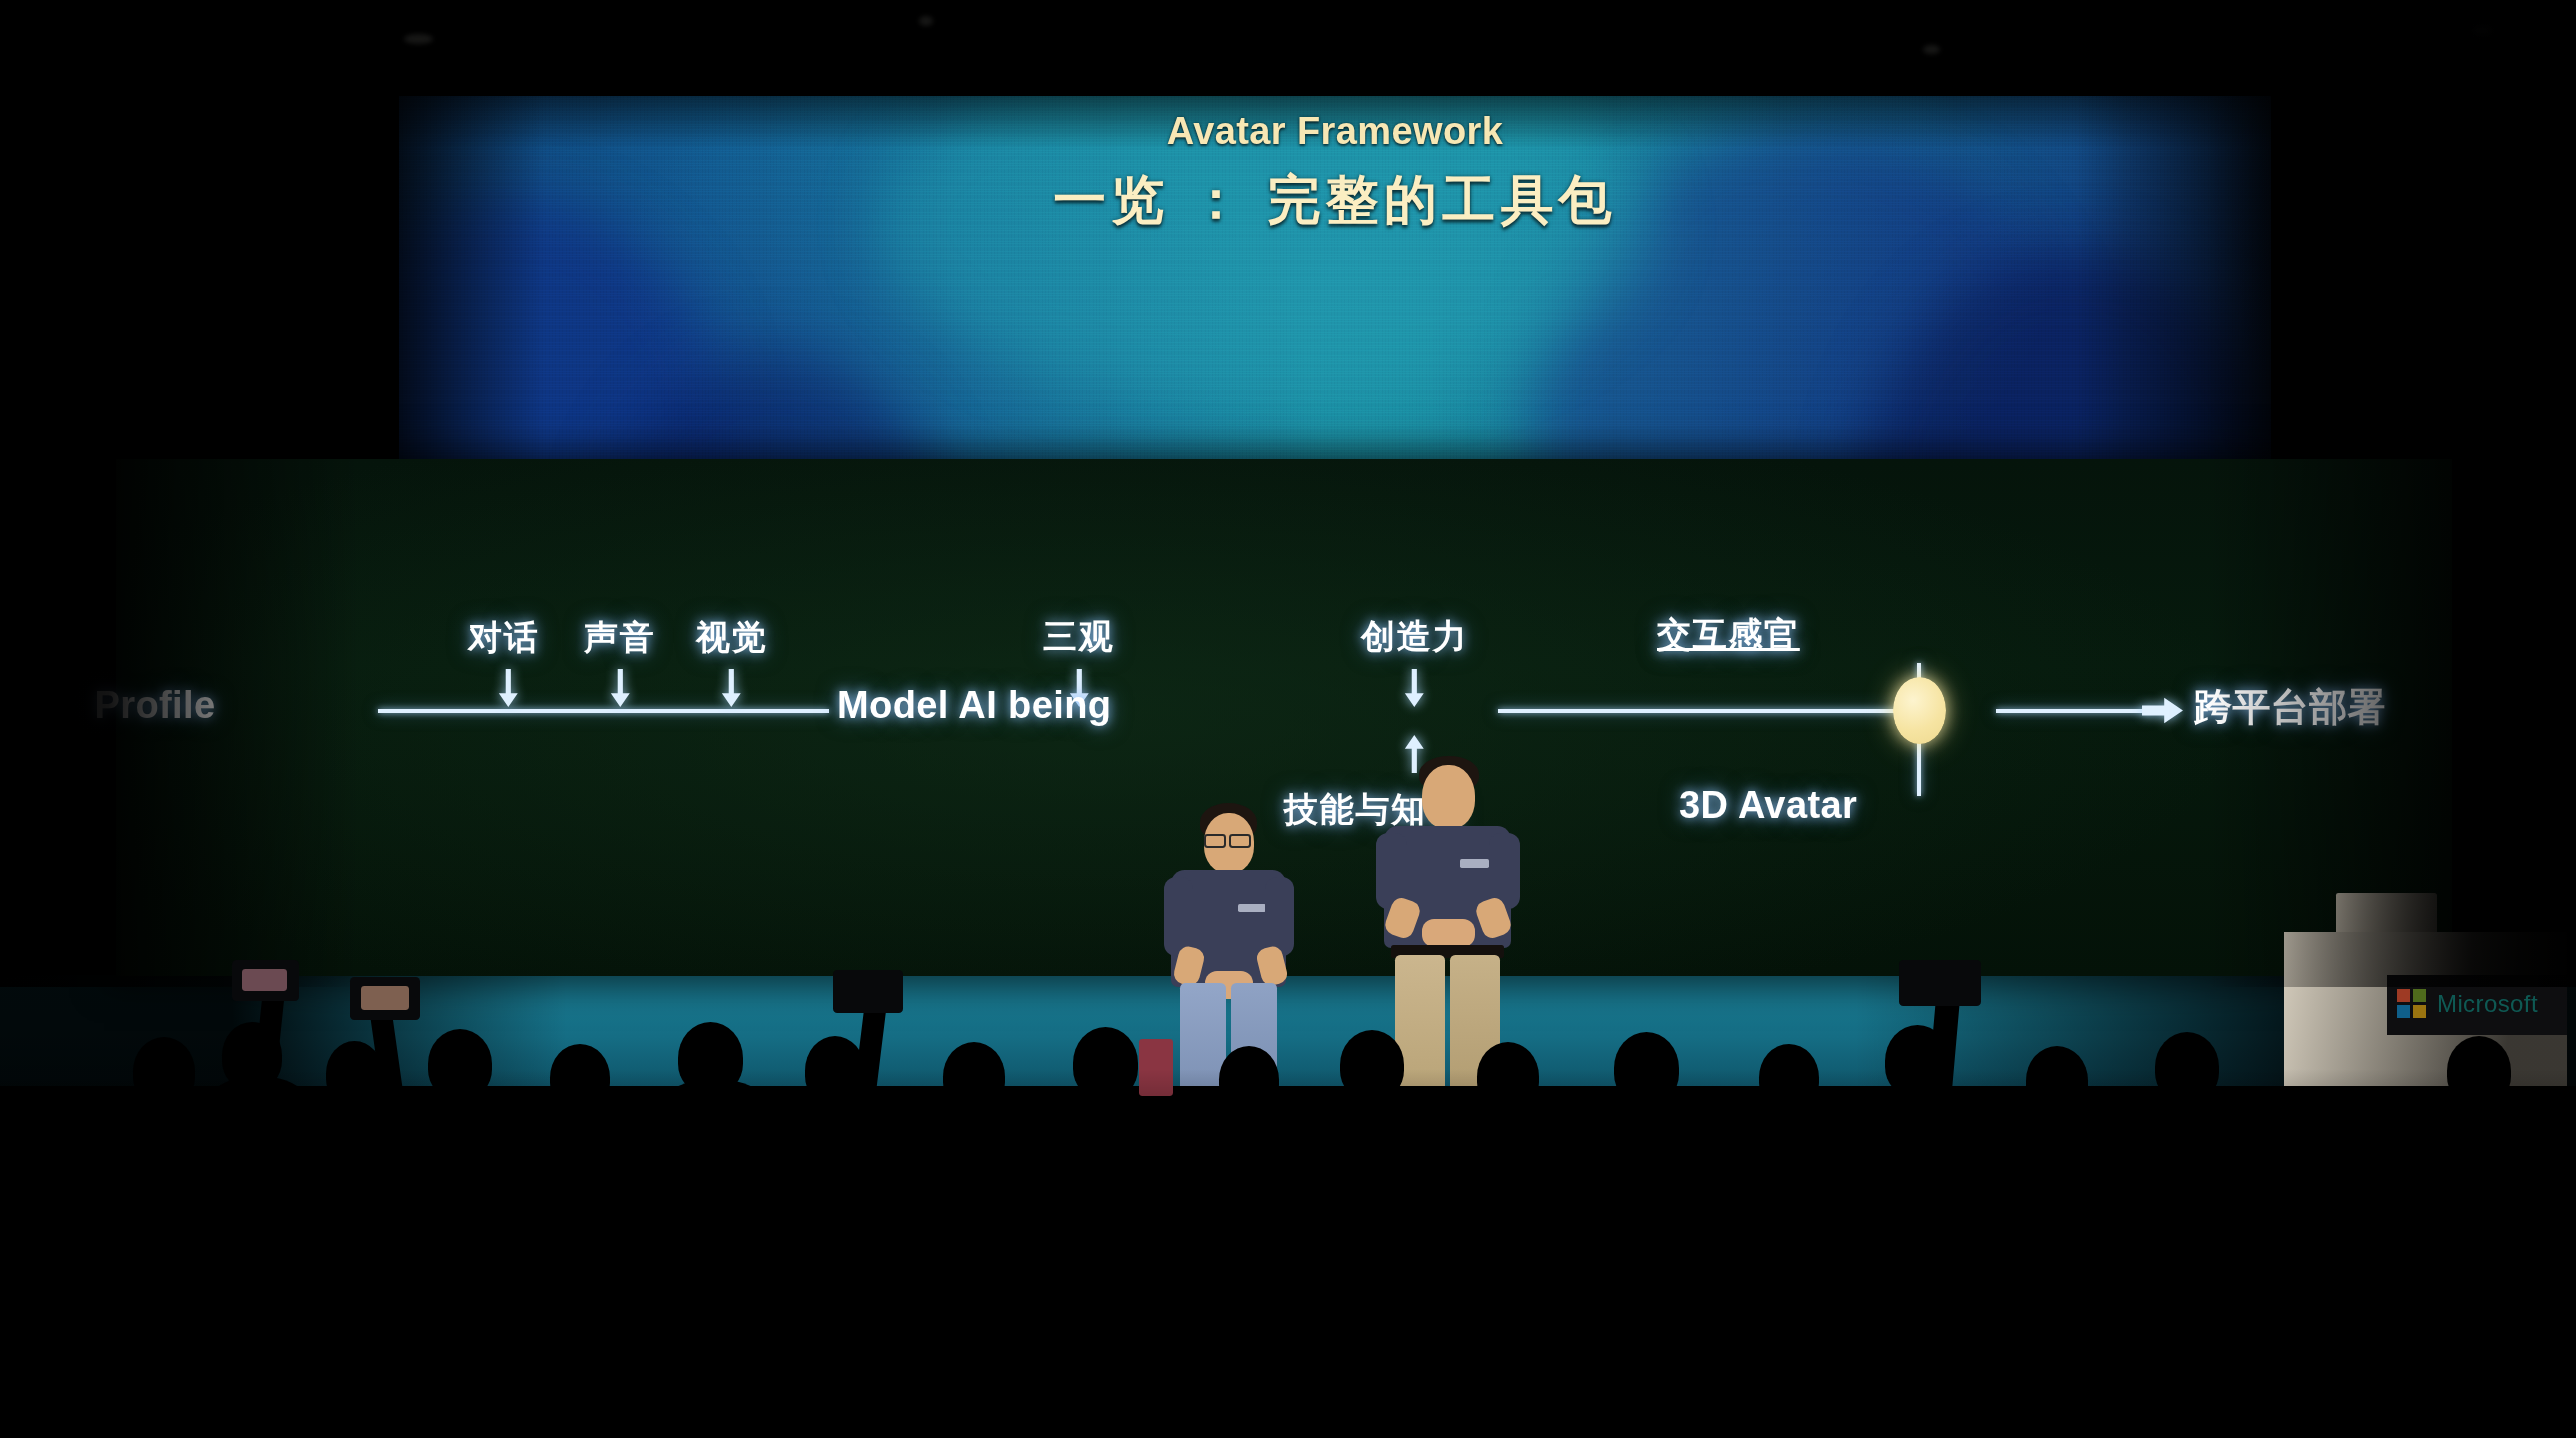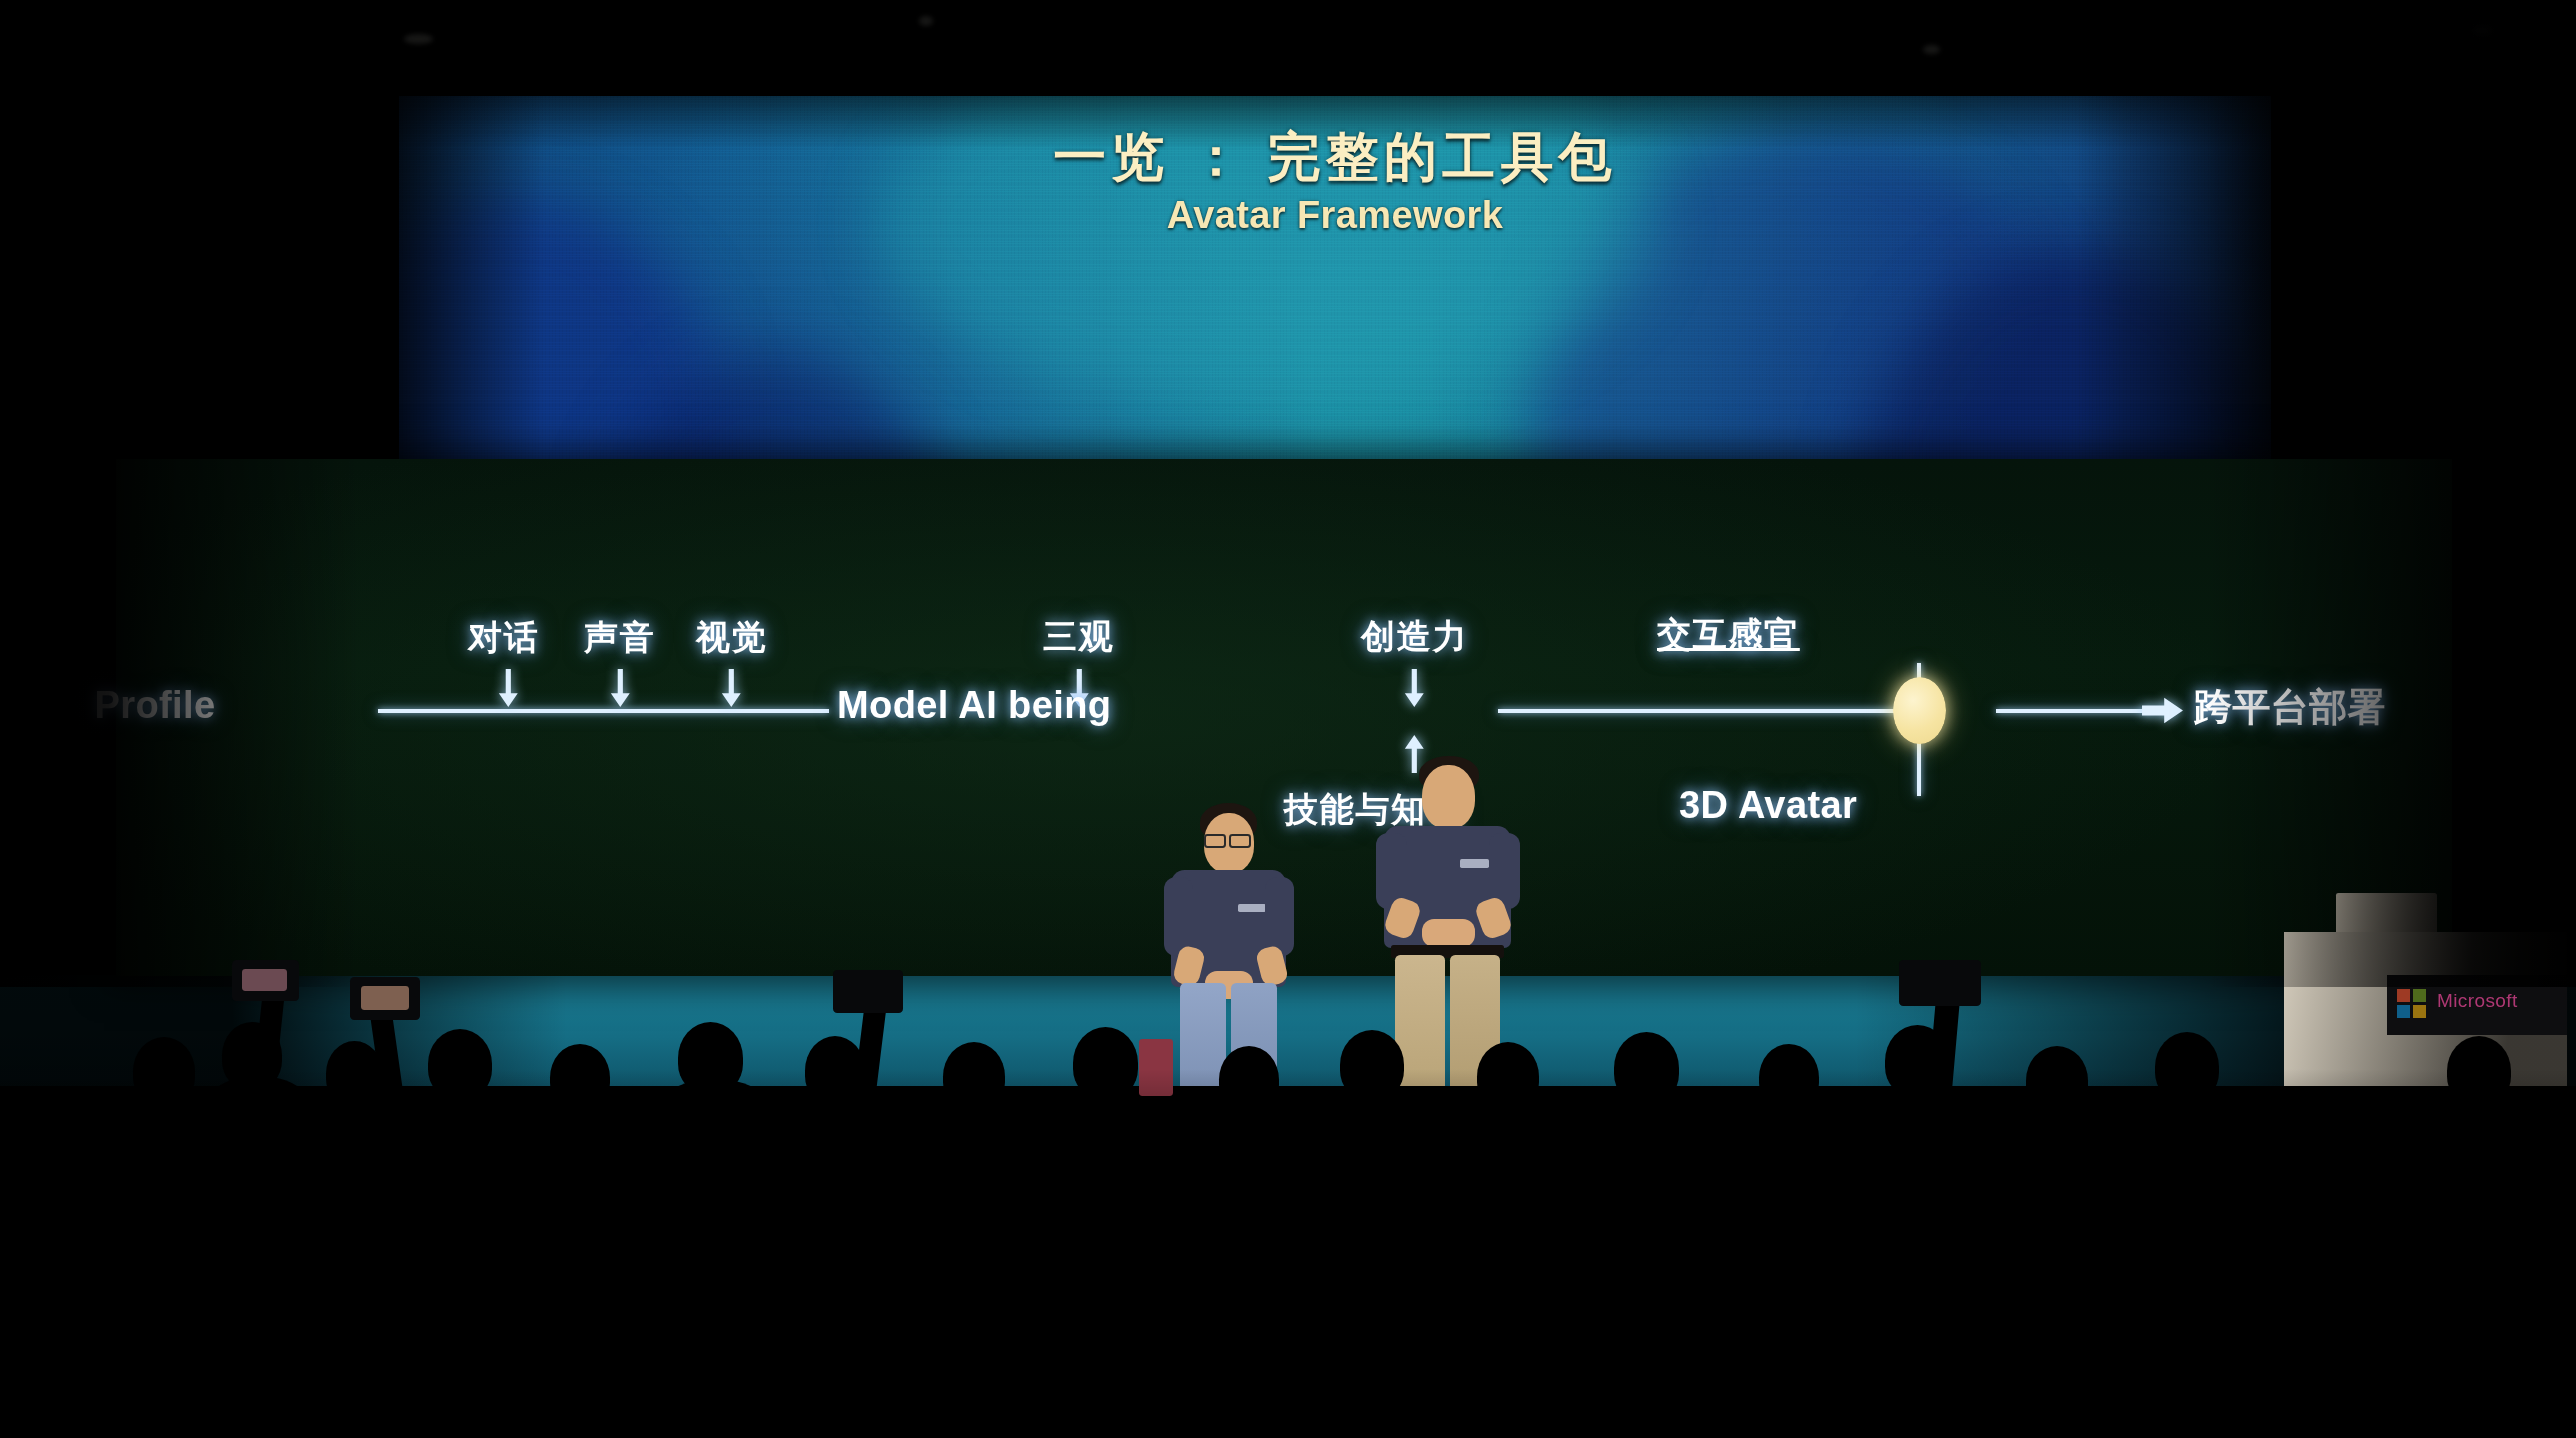--- a/index.html
+++ b/index.html
@@ -144,21 +144,21 @@
   .p-glasses { position:absolute; border:2.6px solid #2a2a2a; border-radius:3.4px; }
   .p-badge { position:absolute; background:#cfd6e4; opacity:.75; border-radius:1.7px; }
 
   
   #podium { position:absolute; z-index:10; left:2284px; top:932px; width:283px; height:163px; }
   #podium-body { position:absolute; inset:0; background:#cfc6b4; }
   #podium-body::after{content:"";position:absolute;inset:0;background:linear-gradient(100deg, rgba(255,255,255,.12), rgba(0,0,0,.72) 78%);}
   #podium-plate { position:absolute; left:103px; top:43px; width:180px; height:60px; background:#0e0e10; }
   #podium-logo-squares { position:absolute; left:113px; top:57px; width:29px; height:29px; display:grid; grid-template-columns:1fr 1fr; grid-template-rows:1fr 1fr; gap:2.6px; }
   #podium-logo-squares i { display:block; }
-  #podium-wordmark { position:absolute; left:153px; top:58px; font-size:19px; color:#ec4899; letter-spacing:0.4px; opacity:.72; }
+  #podium-wordmark { position:absolute; left:153px; top:58px; font-size:24px; color:#0f766e; letter-spacing:0.4px; opacity:.72; }
   #podium-laptop { position:absolute; left:52px; top:-39px; width:101px; height:45px; background:#cdc4b2; border-radius:2.6px; }
   #podium-laptop::after{content:"";position:absolute;inset:0;background:linear-gradient(100deg,rgba(255,255,255,.1),rgba(0,0,0,.6));}
 
   
   #audience { position:absolute; left:0; top:936px; width:2576px; height:502px; z-index:14; }
   #audience-floor {
     position:absolute; left:0; top:150px; width:2576px; height:352px; background:#000;
   }
   .aud { position:absolute; background:#000; }
   .aud-head { position:absolute; background:#000; border-radius:50% 50% 42% 42%; }
@@ -197,22 +197,22 @@
     <div class="blot" style="left:481px;top:-52px;width:773px;height:361px;background:rgba(28,150,170,.45);"></div>
 
     <div class="scr-noise"></div>
     <div class="scr-glow"></div>
     <div class="scr-vig-t"></div>
     <div class="scr-vig-l"></div>
     <div class="scr-vig-r"></div>
   </div>
 
   <div id="slide-title-block">
+    <div id="title-en">Avatar Framework</div>
     <div id="title-cn">一览 ： 完整的工具包</div>
-    <div id="title-en">Avatar Framework</div>
   </div>
 
   <div id="stage-floor"></div>
 
   <div id="diagram-band">
 
     <div class="hline" style="left:262px;top:250px;width:451px;"></div>
     <div class="hline" style="left:1382px;top:250px;width:412px;"></div>
     <div class="hline" style="left:1880px;top:250px;width:155px;"></div>
     <svg class="arrow-right" style="left:2026px;top:237px;" width="41" height="29" viewBox="0 0 48 34">

